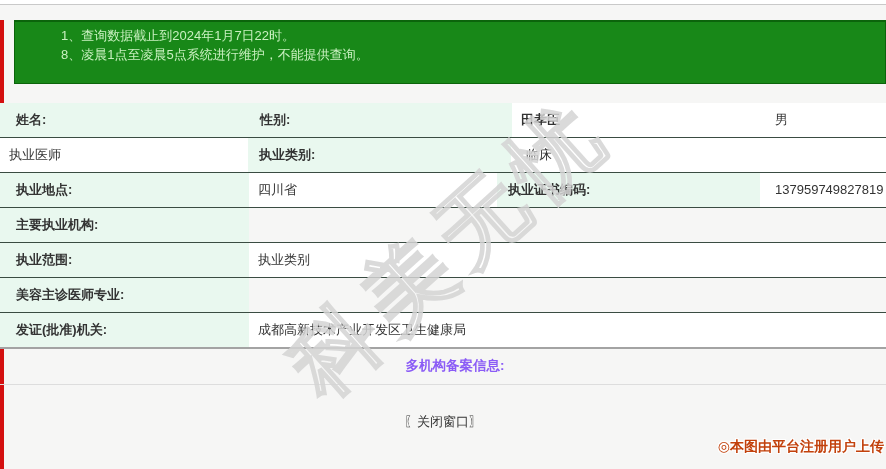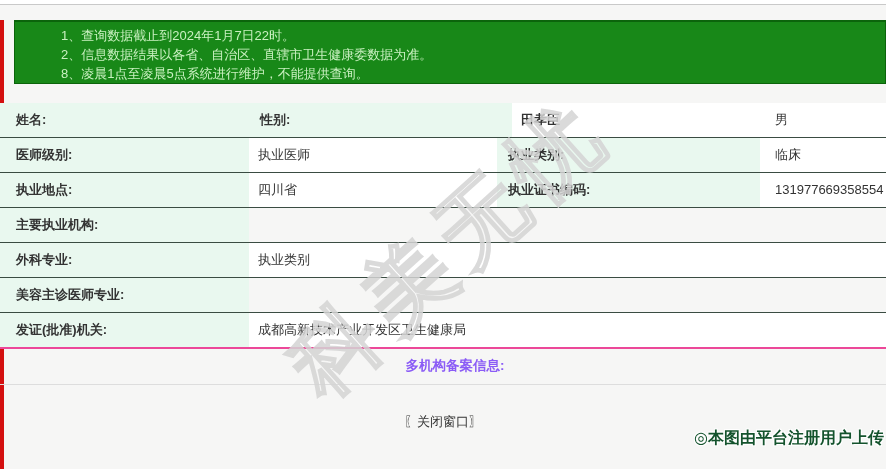--- a/index.html
+++ b/index.html
@@ -27,21 +27,21 @@
     border:1px solid #0b640b;border-top-width:2px;
     box-sizing:border-box;
     color:#c9f0c0;
     font-size:13px;line-height:19px;
   }
   .notice-list{margin:4px 0 0 0;padding:0 0 0 46px;list-style:none;}
 
   
   .rec-table{position:absolute;left:0;top:103px;width:886px;}
   .row{display:flex;height:35px;box-sizing:border-box;border-bottom:1px solid #3a4c42;}
-  .row:last-child{border-bottom:2px solid #ec4899;height:36px;}
+  .row:last-child{border-bottom:2px solid #a3a3a3;height:36px;}
   .cell{box-sizing:border-box;height:100%;line-height:33px;font-size:13px;color:#333;overflow:hidden;white-space:nowrap;}
   .c1{width:249px;background:#e9f8ef;padding-left:16px;font-weight:bold;}
   .c2{width:248px;background:#ffffff;padding-left:9px;}
   .c2.grow{flex:1;width:auto;}
   .c3{width:263px;background:#e9f8ef;padding-left:11px;font-weight:bold;}
   .c4{flex:1;background:#ffffff;padding-left:15px;}
   .strong{font-weight:bold;}
 
   
   .multi-org{position:absolute;left:12px;top:357px;width:886px;text-align:center;
@@ -59,73 +59,71 @@
     color:transparent;
     -webkit-text-stroke:2px #d4d4d4;
     opacity:.85;
     pointer-events:none;
     z-index:3;
     white-space:nowrap;
   }
 
   
   .attribution{
-    position:absolute;right:2px;bottom:20px;
-    font-size:16px;font-weight:bold;color:#14532d;
+    position:absolute;right:2px;bottom:13px;
+    font-size:14px;font-weight:bold;color:#c2410c;
     text-shadow:-1px -1px 0 #fff,1px -1px 0 #fff,-1px 1px 0 #fff,1px 1px 0 #fff;
     z-index:4;
   }
 </style>
 </head>
 <body>
 
 <div class="page">
 
   <div class="top-white"></div>
   <div class="top-line"></div>
 
   <div class="red-bar"></div>
 
   <div class="notice">
     <ul class="notice-list">
       <li>1、查询数据截止到2024年1月7日22时。</li>
-      <li>2、信息数据结果以各省、自治区、直辖市卫生健康委数据为准。</li>
       <li>8、凌晨1点至凌晨5点系统进行维护，不能提供查询。</li>
     </ul>
   </div>
 
   <div class="rec-table">
 
     <div class="row">
       <div class="cell c1">姓名:</div>
       <div class="cell c3">性别:</div>
       <div class="cell c2 strong">田孝臣</div>
       <div class="cell c4">男</div>
     </div>
 
     <div class="row">
-      <div class="cell c1">医师级别:</div>
       <div class="cell c2">执业医师</div>
       <div class="cell c3">执业类别:</div>
       <div class="cell c4">临床</div>
     </div>
 
     <div class="row">
       <div class="cell c1">执业地点:</div>
       <div class="cell c2">四川省</div>
       <div class="cell c3">执业证书编码:</div>
-      <div class="cell c4">131977669358554</div>
+      <div class="cell c4">137959749827819</div>
     </div>
 
     <div class="row">
       <div class="cell c1">主要执业机构:</div>
     </div>
 
     <div class="row">
-      <div class="cell c1">外科专业:</div>
+      <div class="cell c1">执业范围:</div>
       <div class="cell c2 grow">执业类别</div>
     </div>
 
     <div class="row">
       <div class="cell c1">美容主诊医师专业:</div>
     </div>
 
     <div class="row">
       <div class="cell c1">发证(批准)机关:</div>
       <div class="cell c2 grow">成都高新技术产业开发区卫生健康局</div>

